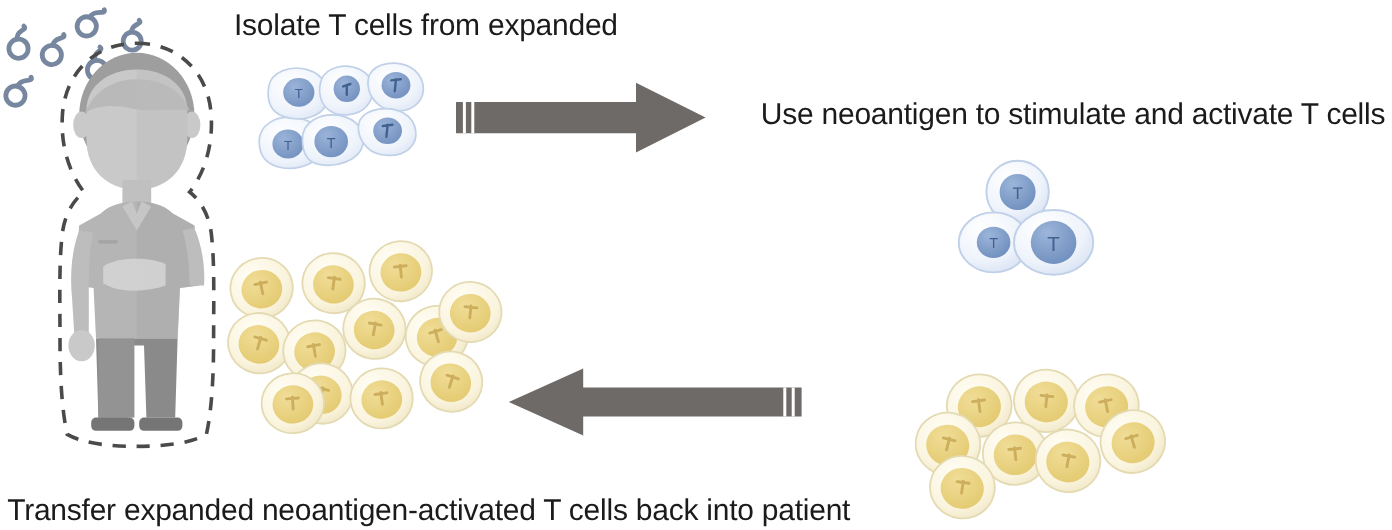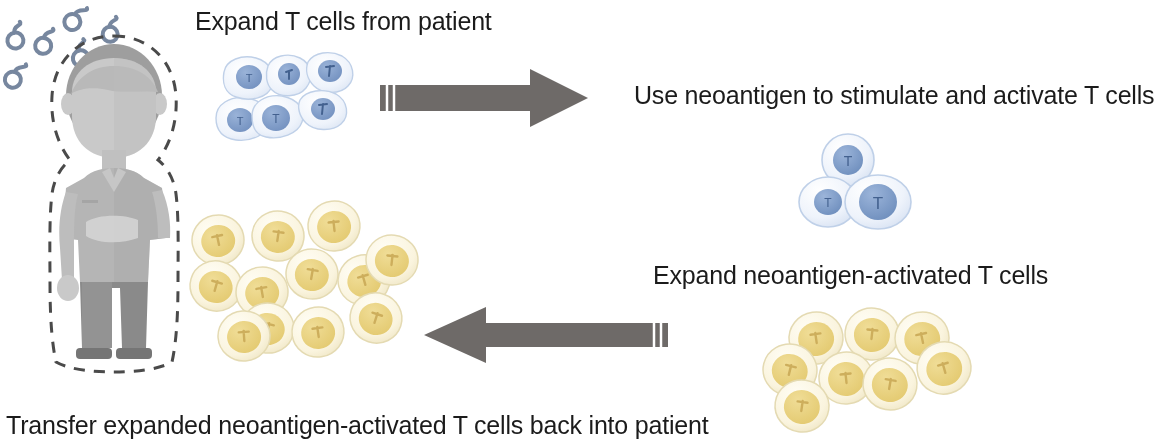--- a/index.html
+++ b/index.html
@@ -116,21 +116,21 @@
 
       <path d="M42 250 L110 250 L108 316 L84 316 L82 256
                L70 256 L68 316 L44 316 Z" fill="#8a8a8a"></path>
       <rect x="44" y="250" width="30" height="66" fill="#939393"></rect>
 
       <rect x="38" y="316" width="36" height="11" rx="4" fill="#757575"></rect>
       <rect x="78" y="316" width="36" height="11" rx="4" fill="#757575"></rect>
     </svg>
   </div>
 
-  <div class="label" id="label-isolate">Expand T cells from patient</div>
+  <div class="label" id="label-isolate">Isolate T cells from expanded</div>
 
   <div class="cluster" id="cluster-isolated">
     <svg viewBox="0 0 152 96" xmlns="http://www.w3.org/2000/svg">
       <defs>
         <radialGradient id="memBlue" cx="38%" cy="32%" r="78%">
           <stop offset="0%" stop-color="#ffffff"></stop>
           <stop offset="70%" stop-color="#eef3fb"></stop>
           <stop offset="100%" stop-color="#dde6f4"></stop>
         </radialGradient>
         <radialGradient id="nucBlue" cx="36%" cy="30%" r="80%">
@@ -246,21 +246,20 @@
         <text x="30" y="75" font-family="'Liberation Sans',sans-serif" font-size="12" fill="#43618f" text-anchor="middle">T</text>
       </g>
       <g>
         <ellipse cx="80" cy="70" rx="33" ry="27" fill="url(#memBlue2)" stroke="#bfd0e8" stroke-width="1.6"></ellipse>
         <ellipse cx="80" cy="70" rx="19" ry="18" fill="url(#nucBlue2)"></ellipse>
         <text x="80" y="77" font-family="'Liberation Sans',sans-serif" font-size="17" fill="#43618f" text-anchor="middle">T</text>
       </g>
     </svg>
   </div>
 
-  <div class="label" id="label-expand">Expand neoantigen-activated T cells</div>
 
   <div class="cluster" id="cluster-expanded">
     <svg viewBox="0 0 236 164" xmlns="http://www.w3.org/2000/svg">
       <defs>
         <radialGradient id="memGold" cx="36%" cy="30%" r="78%">
           <stop offset="0%" stop-color="#fffdf4"></stop>
           <stop offset="72%" stop-color="#faf4de"></stop>
           <stop offset="100%" stop-color="#f0e7c6"></stop>
         </radialGradient>
         <radialGradient id="nucGold" cx="36%" cy="30%" r="80%">

